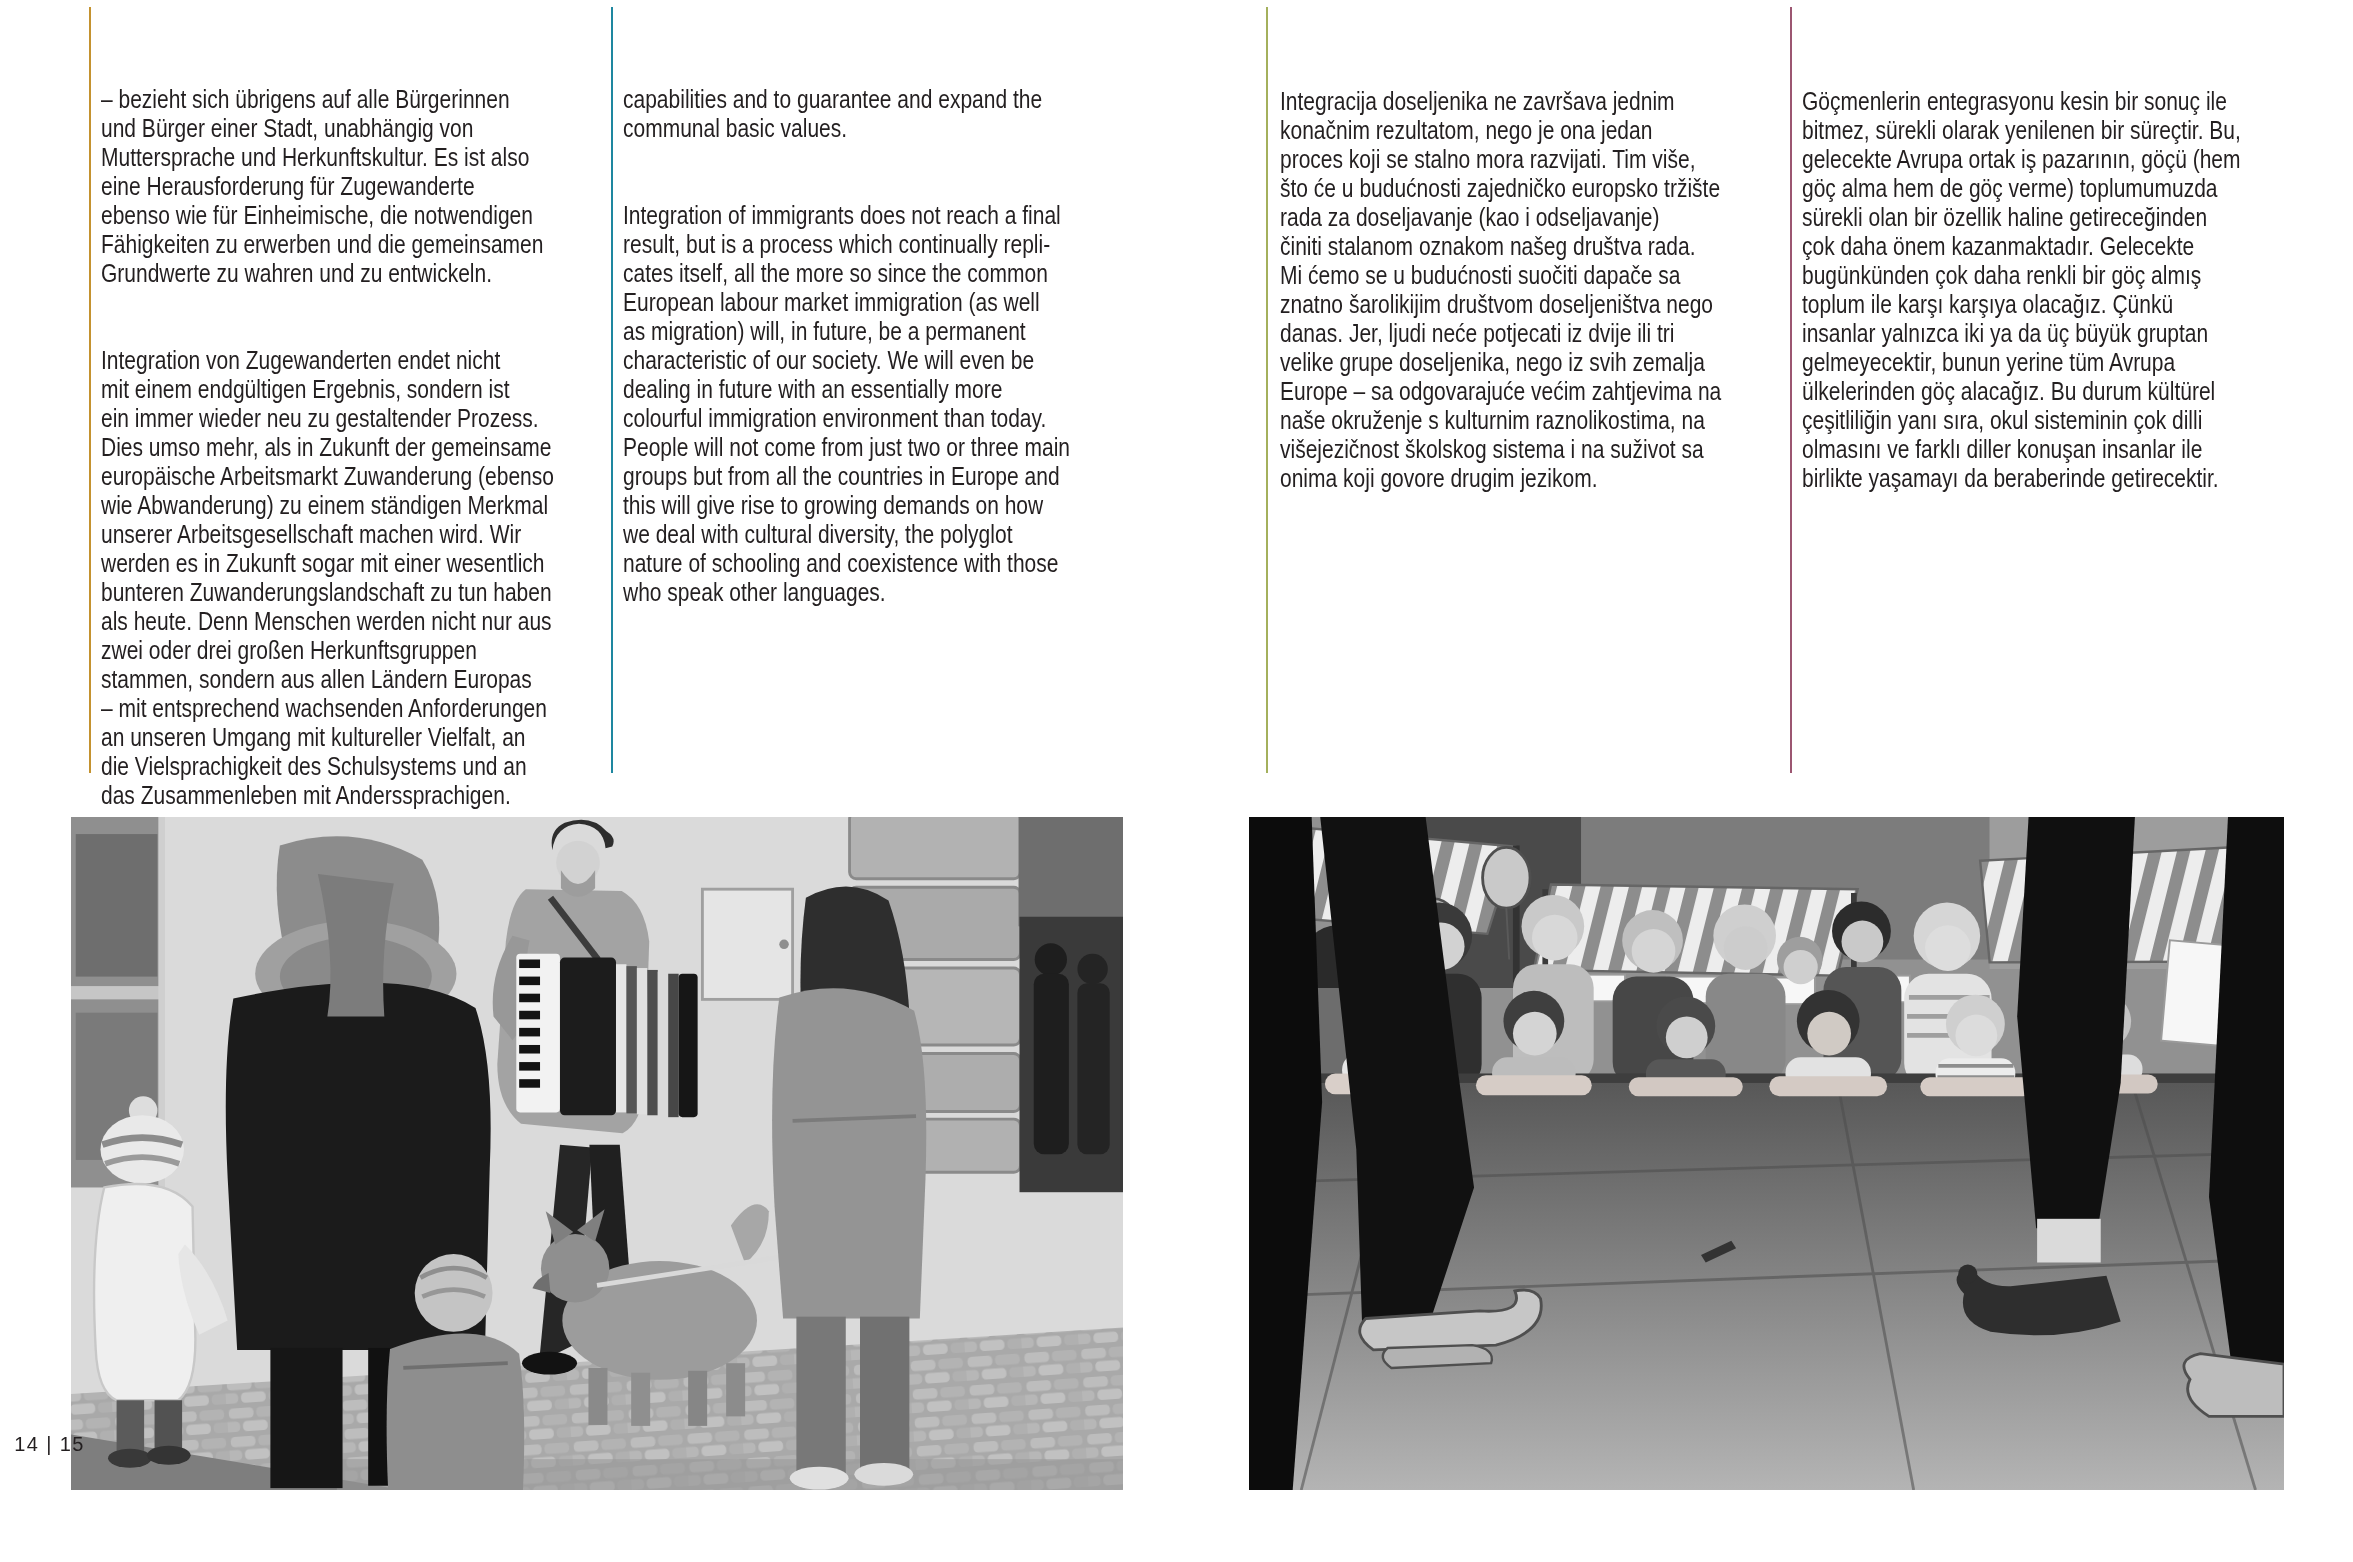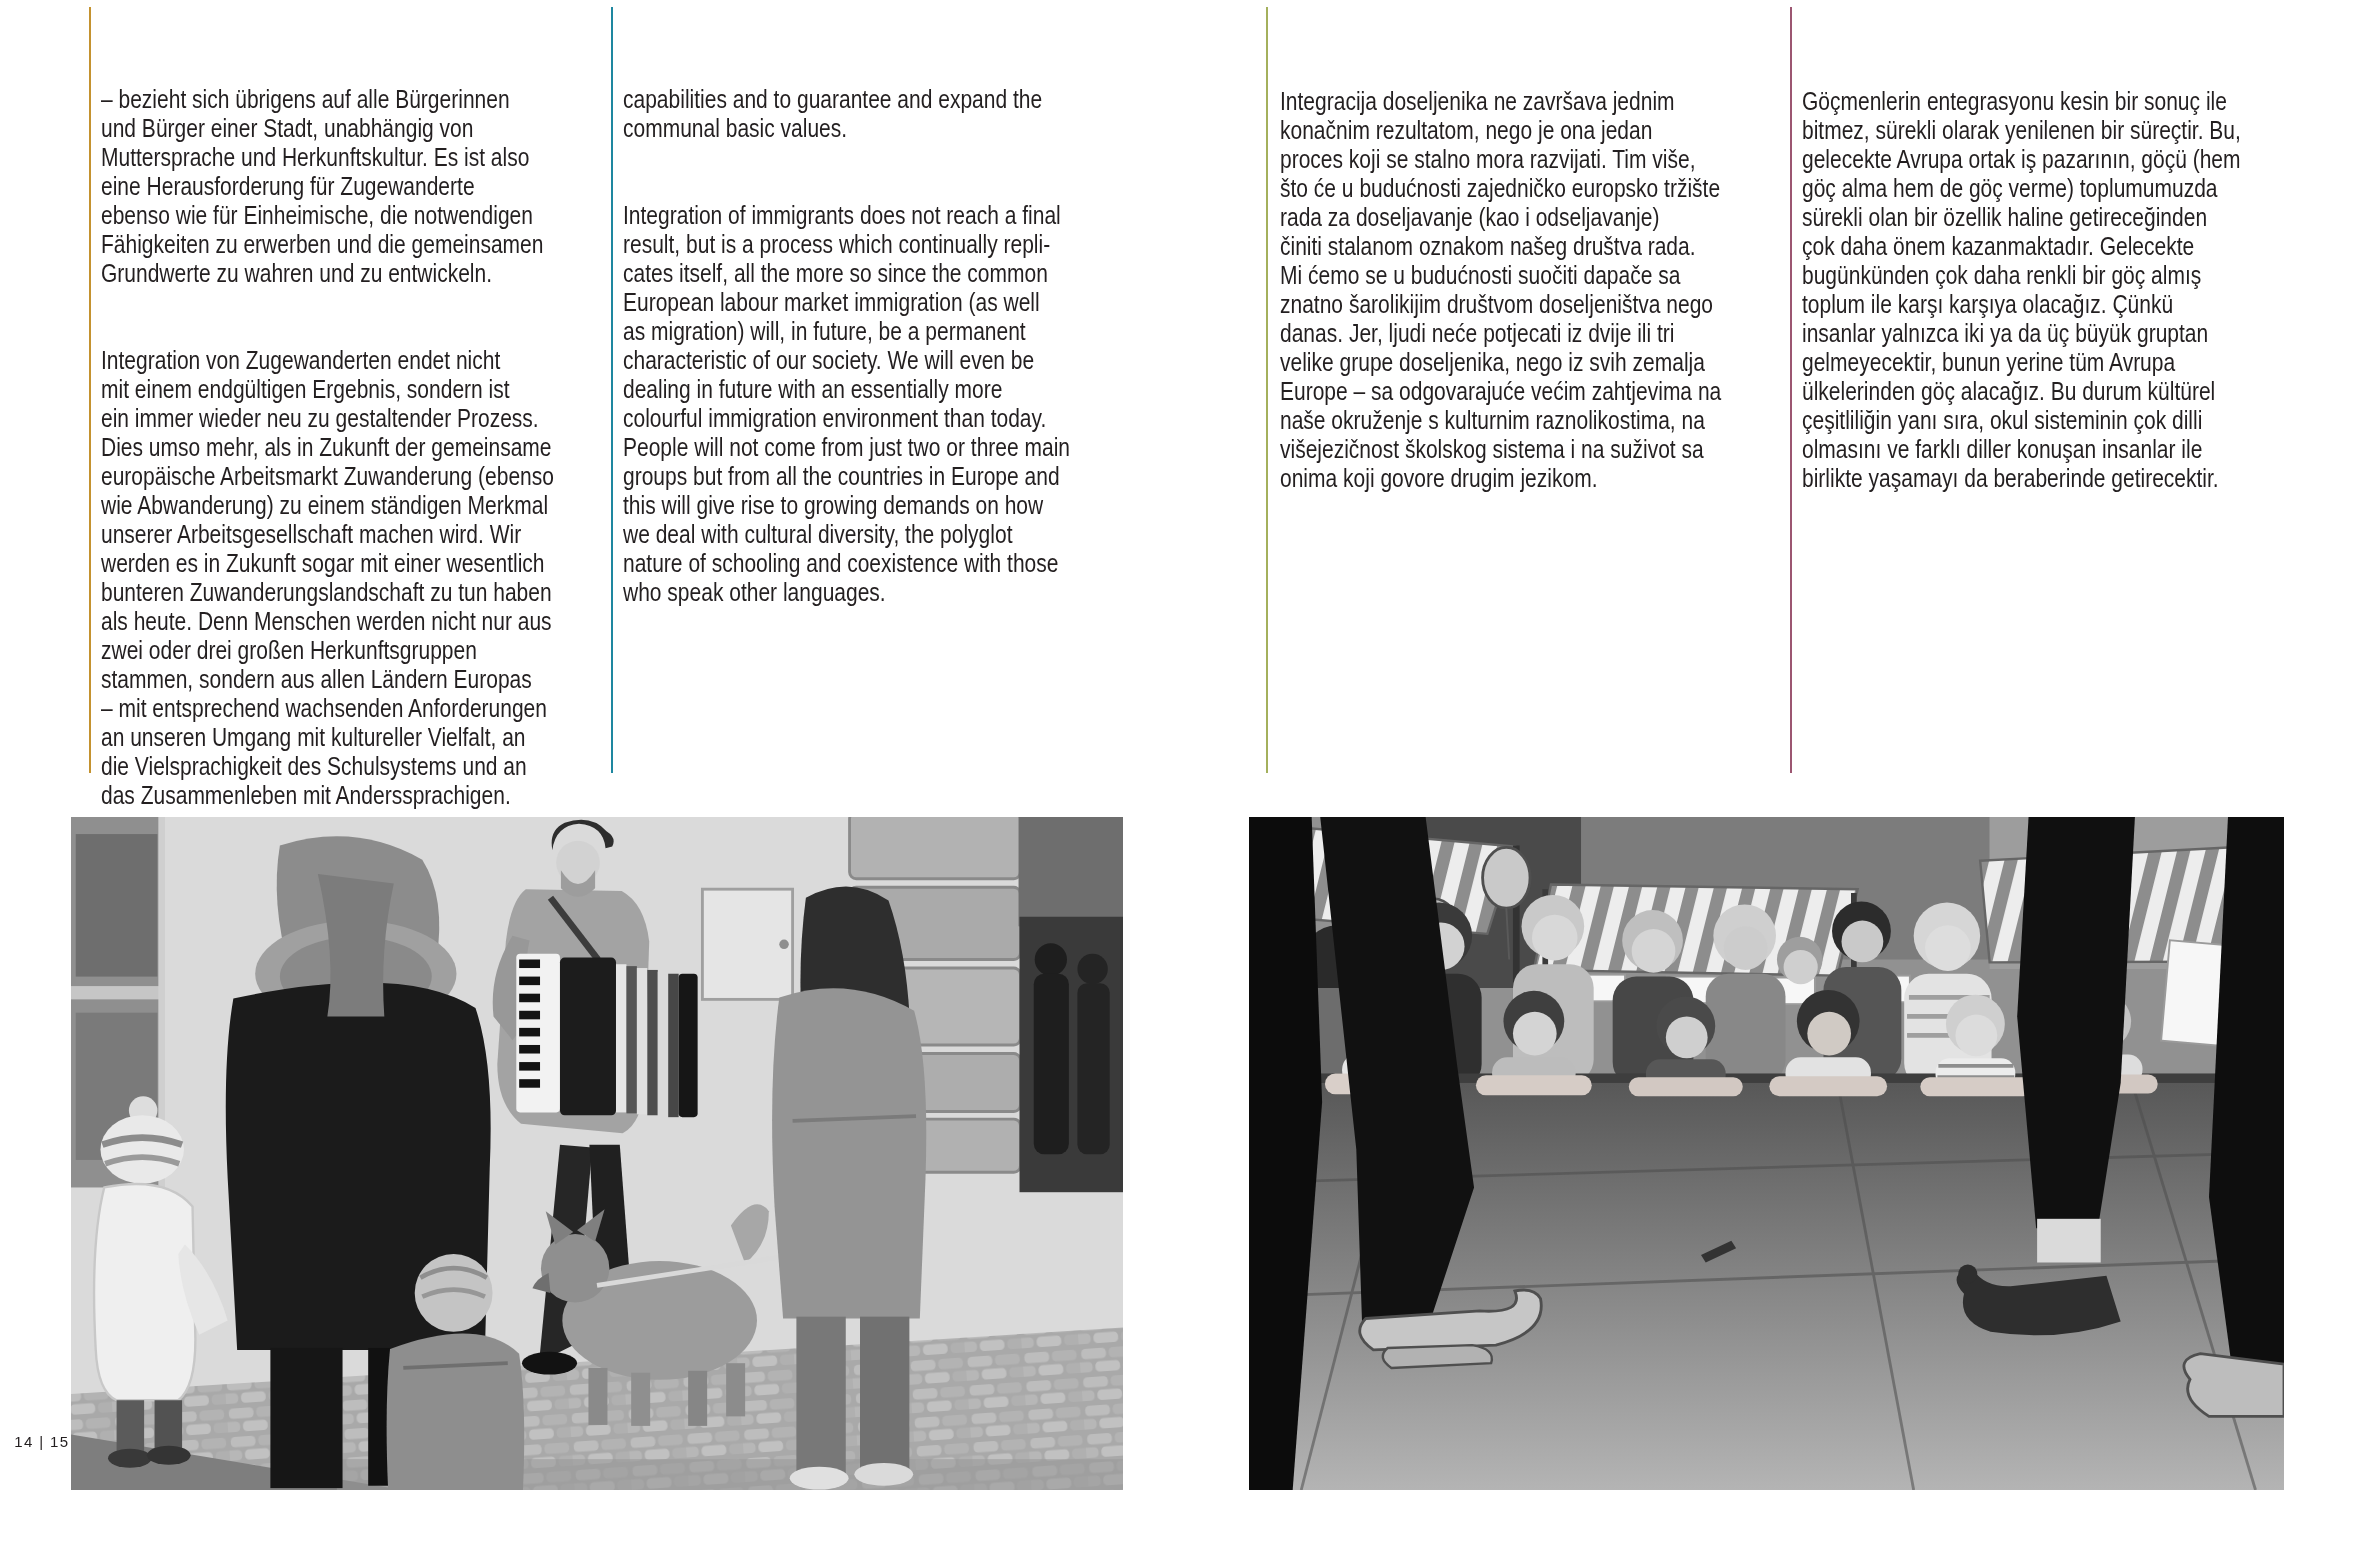--- a/index.html
+++ b/index.html
@@ -11,21 +11,21 @@
   .rule{position:absolute;top:6.6px;width:2.4px;height:766px;}
   .col{
     position:absolute;top:56px;width:593px;
     transform:scaleX(0.84);transform-origin:0 0;
     font-size:25px;line-height:29px;font-weight:400;
     white-space:pre-line;letter-spacing:0;
   }
   .col p{margin:0 0 29px 0;}
   .col p:last-child{margin-bottom:0;}
   .pagenum{
-    position:absolute;left:14.2px;top:1433px;font-size:15px;
+    position:absolute;left:14.2px;top:1433px;font-size:20px;
     letter-spacing:1.4px;color:#231f20;
   }
   figure.photo{position:absolute;margin:0;padding:0;overflow:hidden;background:#cfcfcf;}
   #photo-left{left:71px;top:817px;width:1052px;height:673px;}
   #photo-right{left:1249px;top:817px;width:1035px;height:673px;}
   figure.photo svg{display:block;width:100%;height:100%;}
 </style>
 </head>
 <body>
 

